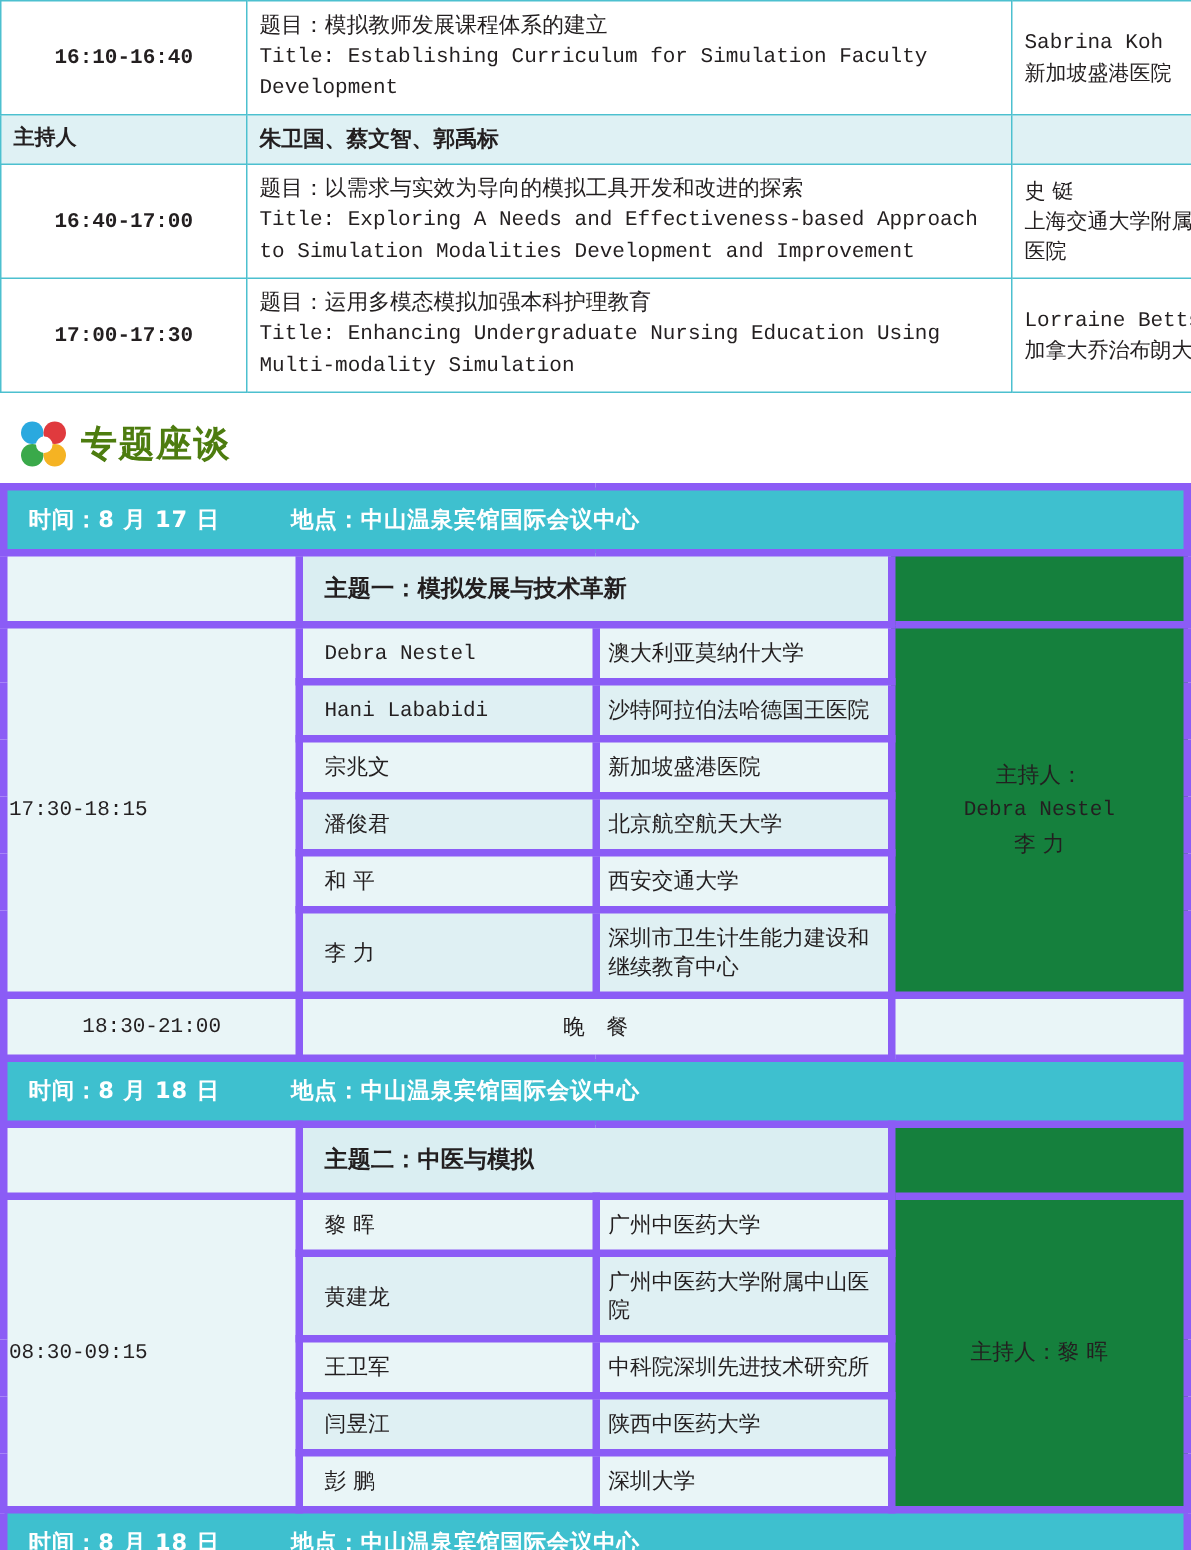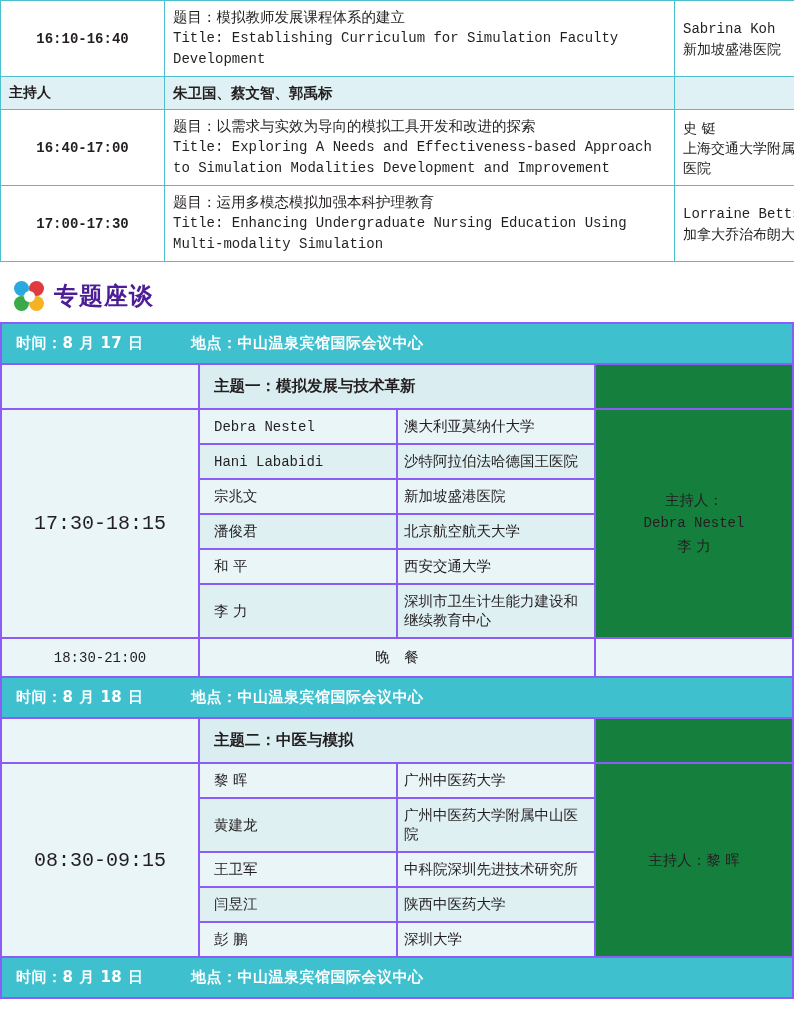--- a/index.html
+++ b/index.html
@@ -49,35 +49,35 @@
     width:30px;height:30px;position:relative;flex:0 0 auto;
   }
   .logo i{position:absolute;display:block;border-radius:50%;}
   .logo .q1{width:15px;height:15px;left:0;top:0;background:#2aa9df;}
   .logo .q2{width:15px;height:15px;right:0;top:0;background:#e03a3e;}
   .logo .q3{width:15px;height:15px;left:0;bottom:0;background:#3aa94a;}
   .logo .q4{width:15px;height:15px;right:0;bottom:0;background:#f5b323;}
   .logo .ctr{width:11px;height:11px;left:9.5px;top:9.5px;background:#ffffff;border-radius:50%;}
   .section-title{
     font-family:"DejaVu Sans","Liberation Sans",sans-serif;
-    font-size:24px;font-weight:bold;color:#4c1d95;letter-spacing:1px;
+    font-size:24px;font-weight:bold;color:#4d7c0f;letter-spacing:1px;
   }
 
   
   .t2{border-collapse:collapse;width:794px;table-layout:fixed;}
-  .t2 td{border:2px solid #8b5cf6;vertical-align:middle;font-size:14.5px;}
+  .t2 td{border:5px solid #8b5cf6;vertical-align:middle;font-size:14.5px;}
   .band td{
     background:#3ec0cf;color:#ffffff;font-weight:bold;
     font-family:"DejaVu Sans","Liberation Sans",sans-serif;
     font-size:15px;padding:10px 14px;letter-spacing:0.5px;
   }
   .band .gap{display:inline-block;width:36px;}
   .t2 .cell{background:#e9f5f7;}
   .t2 .cell-alt{background:#dff0f3;}
-  .t2 .c2-time{width:147px;text-align:center;font-family:"Liberation Mono","DejaVu Sans Mono",monospace;font-size:20px;background:#e9f5f7;}
+  .t2 .c2-time{width:147px;font-family:"Liberation Mono","DejaVu Sans Mono",monospace;font-size:14px;background:#e9f5f7;}
   .t2 .c2-name{width:170px;padding:7px 0 7px 14px;font-family:"DejaVu Sans","Liberation Sans",sans-serif;}
   .t2 .c2-org{width:329px;padding:7px 6px;font-family:"DejaVu Sans","Liberation Sans",sans-serif;}
   .t2 .c2-host{width:148px;text-align:center;background:#15803d;font-family:"DejaVu Sans","Liberation Sans",sans-serif;line-height:23px;margin-left:10px;}
   .theme-row td{
     background:#daeef2;font-weight:bold;
     font-family:"DejaVu Sans","Liberation Sans",sans-serif;
     font-size:15.5px;padding:11px 0 11px 14px;
   }
   .dinner td{
     background:#e9f5f7;text-align:center;font-family:"DejaVu Sans","Liberation Sans",sans-serif;

